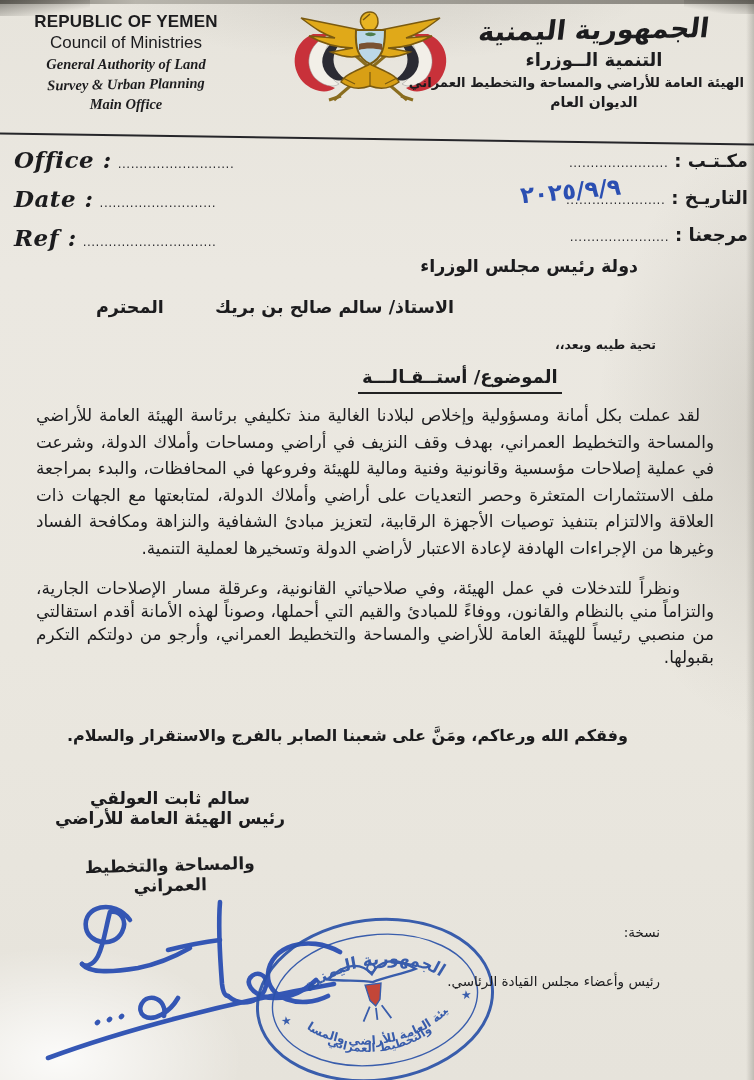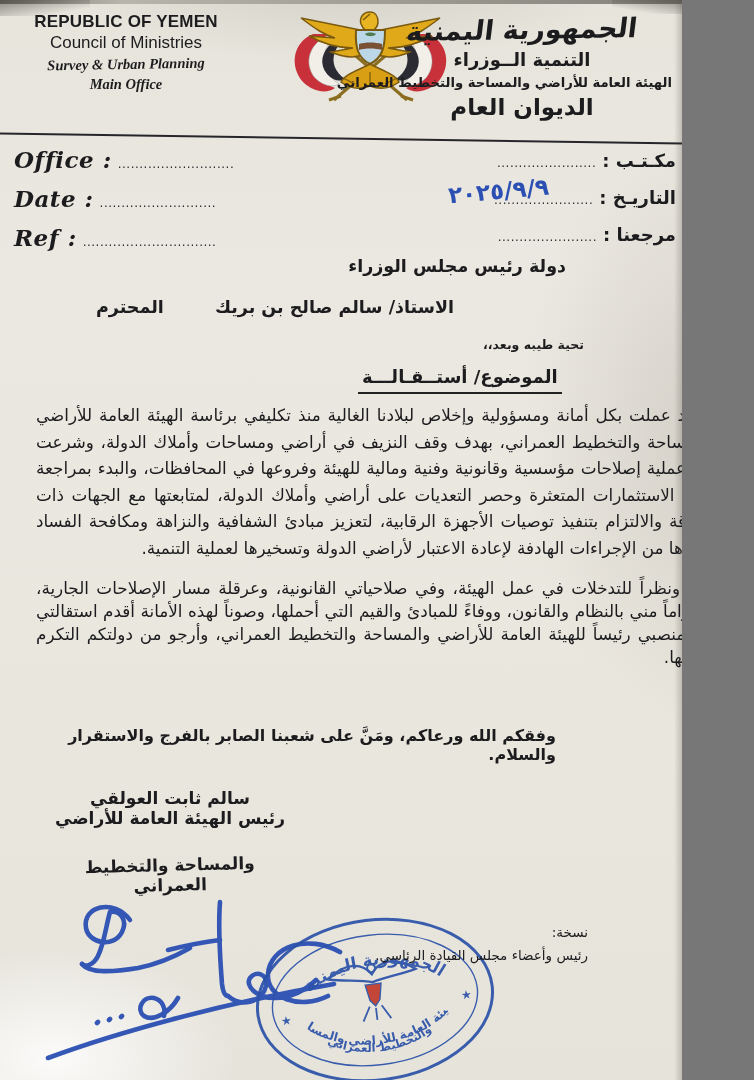--- a/index.html
+++ b/index.html
@@ -1,24 +1,23 @@
 <!DOCTYPE html>
 <html lang="ar"><head>
 <meta charset="utf-8">
 <style>
   html,body{margin:0;padding:0;background:#777;}
   .page{
-    position:relative;width:662px;height:1080px;overflow:hidden;
+    position:relative;width:754px;height:1080px;overflow:hidden;
     font-family:"DejaVu Sans",sans-serif;color:#1c1c1e;
     background:
       radial-gradient(ellipse 260px 160px at 8% 98%, rgba(255,255,255,.85), rgba(255,255,255,0) 70%),
       radial-gradient(ellipse 300px 500px at 103% 40%, rgba(110,104,92,.18), rgba(110,104,92,0) 60%),
       radial-gradient(ellipse 400px 120px at 50% -2%, rgba(90,86,78,.14), rgba(90,86,78,0) 70%),
       linear-gradient(180deg,#e7e4dc 0%,#ebe8e1 25%,#eae7df 60%,#e6e3db 100%);
-    padding-left: 20px;
   }
   .photo-top-strip{position:absolute;top:0;left:0;right:0;height:4px;
     background:linear-gradient(90deg,#55524b,#a9a69d 18%,#8f8c84 55%,#615e57 100%);opacity:.75;}
   .corner-tl{position:absolute;top:0;left:0;width:90px;height:16px;
     background:linear-gradient(170deg,rgba(60,58,52,.55),rgba(60,58,52,0) 75%);}
   .corner-tr{position:absolute;top:0;right:0;width:70px;height:14px;
     background:linear-gradient(190deg,rgba(60,58,52,.5),rgba(60,58,52,0) 75%);}
   .edge-right{position:absolute;top:0;right:0;width:8px;height:100%;
     background:linear-gradient(270deg,rgba(90,86,78,.28),rgba(90,86,78,0));}
 
@@ -29,21 +28,21 @@
   .hdr-left .l3{font-family:"Liberation Serif","DejaVu Serif",serif;font-style:italic;font-weight:700;font-size:14.5px;margin-top:3px;}
   .hdr-left .l4{font-family:"Liberation Serif","DejaVu Serif",serif;font-style:italic;font-weight:700;font-size:14.5px;margin-top:3px;transform:rotate(-1deg);}
   .hdr-left .l5{font-family:"Liberation Serif","DejaVu Serif",serif;font-style:italic;font-weight:700;font-size:14.5px;margin-top:3px;}
 
   .emblem{position:absolute;left:283px;top:4px;width:175px;height:118px;}
 
   .hdr-right{position:absolute;right:10px;top:14px;width:300px;text-align:center;direction:rtl;}
   .hdr-right .callig{font-size:27px;font-weight:700;transform:skewX(-8deg) rotate(-1deg);letter-spacing:-1px;}
   .hdr-right .r2{font-size:18px;font-weight:700;margin-top:4px;}
   .hdr-right .r3{font-size:13.2px;font-weight:700;margin-top:5px;white-space:nowrap;}
-  .hdr-right .r4{font-size:23px;font-weight:700;margin-top:4px;}
+  .hdr-right .r4{font-size:14px;font-weight:700;margin-top:4px;}
 
   .rule{position:absolute;left:-4px;top:138px;width:762px;height:2.2px;background:#26262a;transform:rotate(0.85deg);}
 
   
   .fields-left{position:absolute;left:14px;top:146px;width:250px;}
   .fields-left .row{height:39px;display:flex;align-items:baseline;}
   .fields-left .lbl{font-family:"DejaVu Serif",serif;font-style:italic;font-weight:700;font-size:23px;letter-spacing:.5px;}
   .dots{font-size:12px;letter-spacing:.5px;color:#2a2a2e;white-space:nowrap;overflow:hidden;}
   .fields-left .dots{margin-left:6px;max-width:140px;}
 
@@ -75,34 +74,35 @@
   .sig-block .s1{font-size:17px;font-weight:700;}
   .sig-block .s2{font-size:17px;font-weight:700;}
   .sig-block .s3{font-size:17px;font-weight:700;margin-top:27px;transform:rotate(-1.5deg);}
 
   .signature-svg{position:absolute;left:18px;top:880px;width:350px;height:200px;}
 
   .stamp{position:absolute;left:250px;top:910px;width:250px;height:180px;transform:rotate(-7deg);opacity:.92;}
 
   .copy-note{position:absolute;right:94px;top:924px;text-align:right;direction:rtl;}
   .copy-note .c1{font-size:13.5px;}
-  .copy-note .c2{font-size:13.5px;margin-top:7px;}
+  .copy-note .c2{font-size:13.5px;margin-top:33px;}
 </style>
 </head>
 <body>
 
 <div class="page">
   <div class="photo-top-strip"></div>
   <div class="corner-tl"></div>
   <div class="corner-tr"></div>
   <div class="edge-right"></div>
 
   <div class="hdr-left">
     <div class="l1">REPUBLIC OF YEMEN</div>
     <div class="l2">Council of Ministries</div>
+    <div class="l3">General Authority of Land</div>
     <div class="l4">Survey &amp; Urban Planning</div>
     <div class="l5">Main Office</div>
   </div>
 
   <svg class="emblem" viewBox="0 0 175 118">
 
     <path d="M30,30 C10,38 6,62 20,78 C30,88 44,90 52,84 C36,78 28,64 32,50 C34,42 38,35 46,30 Z" fill="#c8313a"></path>
     <path d="M40,34 C24,44 22,62 32,74 C40,82 50,84 56,80 C44,72 38,60 42,48 C44,41 48,36 54,32 Z" fill="#f2efe8" stroke="#999" stroke-width=".5"></path>
     <path d="M50,38 C38,48 36,60 44,70 C50,77 58,78 62,75 C52,68 48,58 52,48 C54,43 56,40 60,37 Z" fill="#2b2b33"></path>
     <path d="M145,30 C165,38 169,62 155,78 C145,88 131,90 123,84 C139,78 147,64 143,50 C141,42 137,35 129,30 Z" fill="#c8313a"></path>

